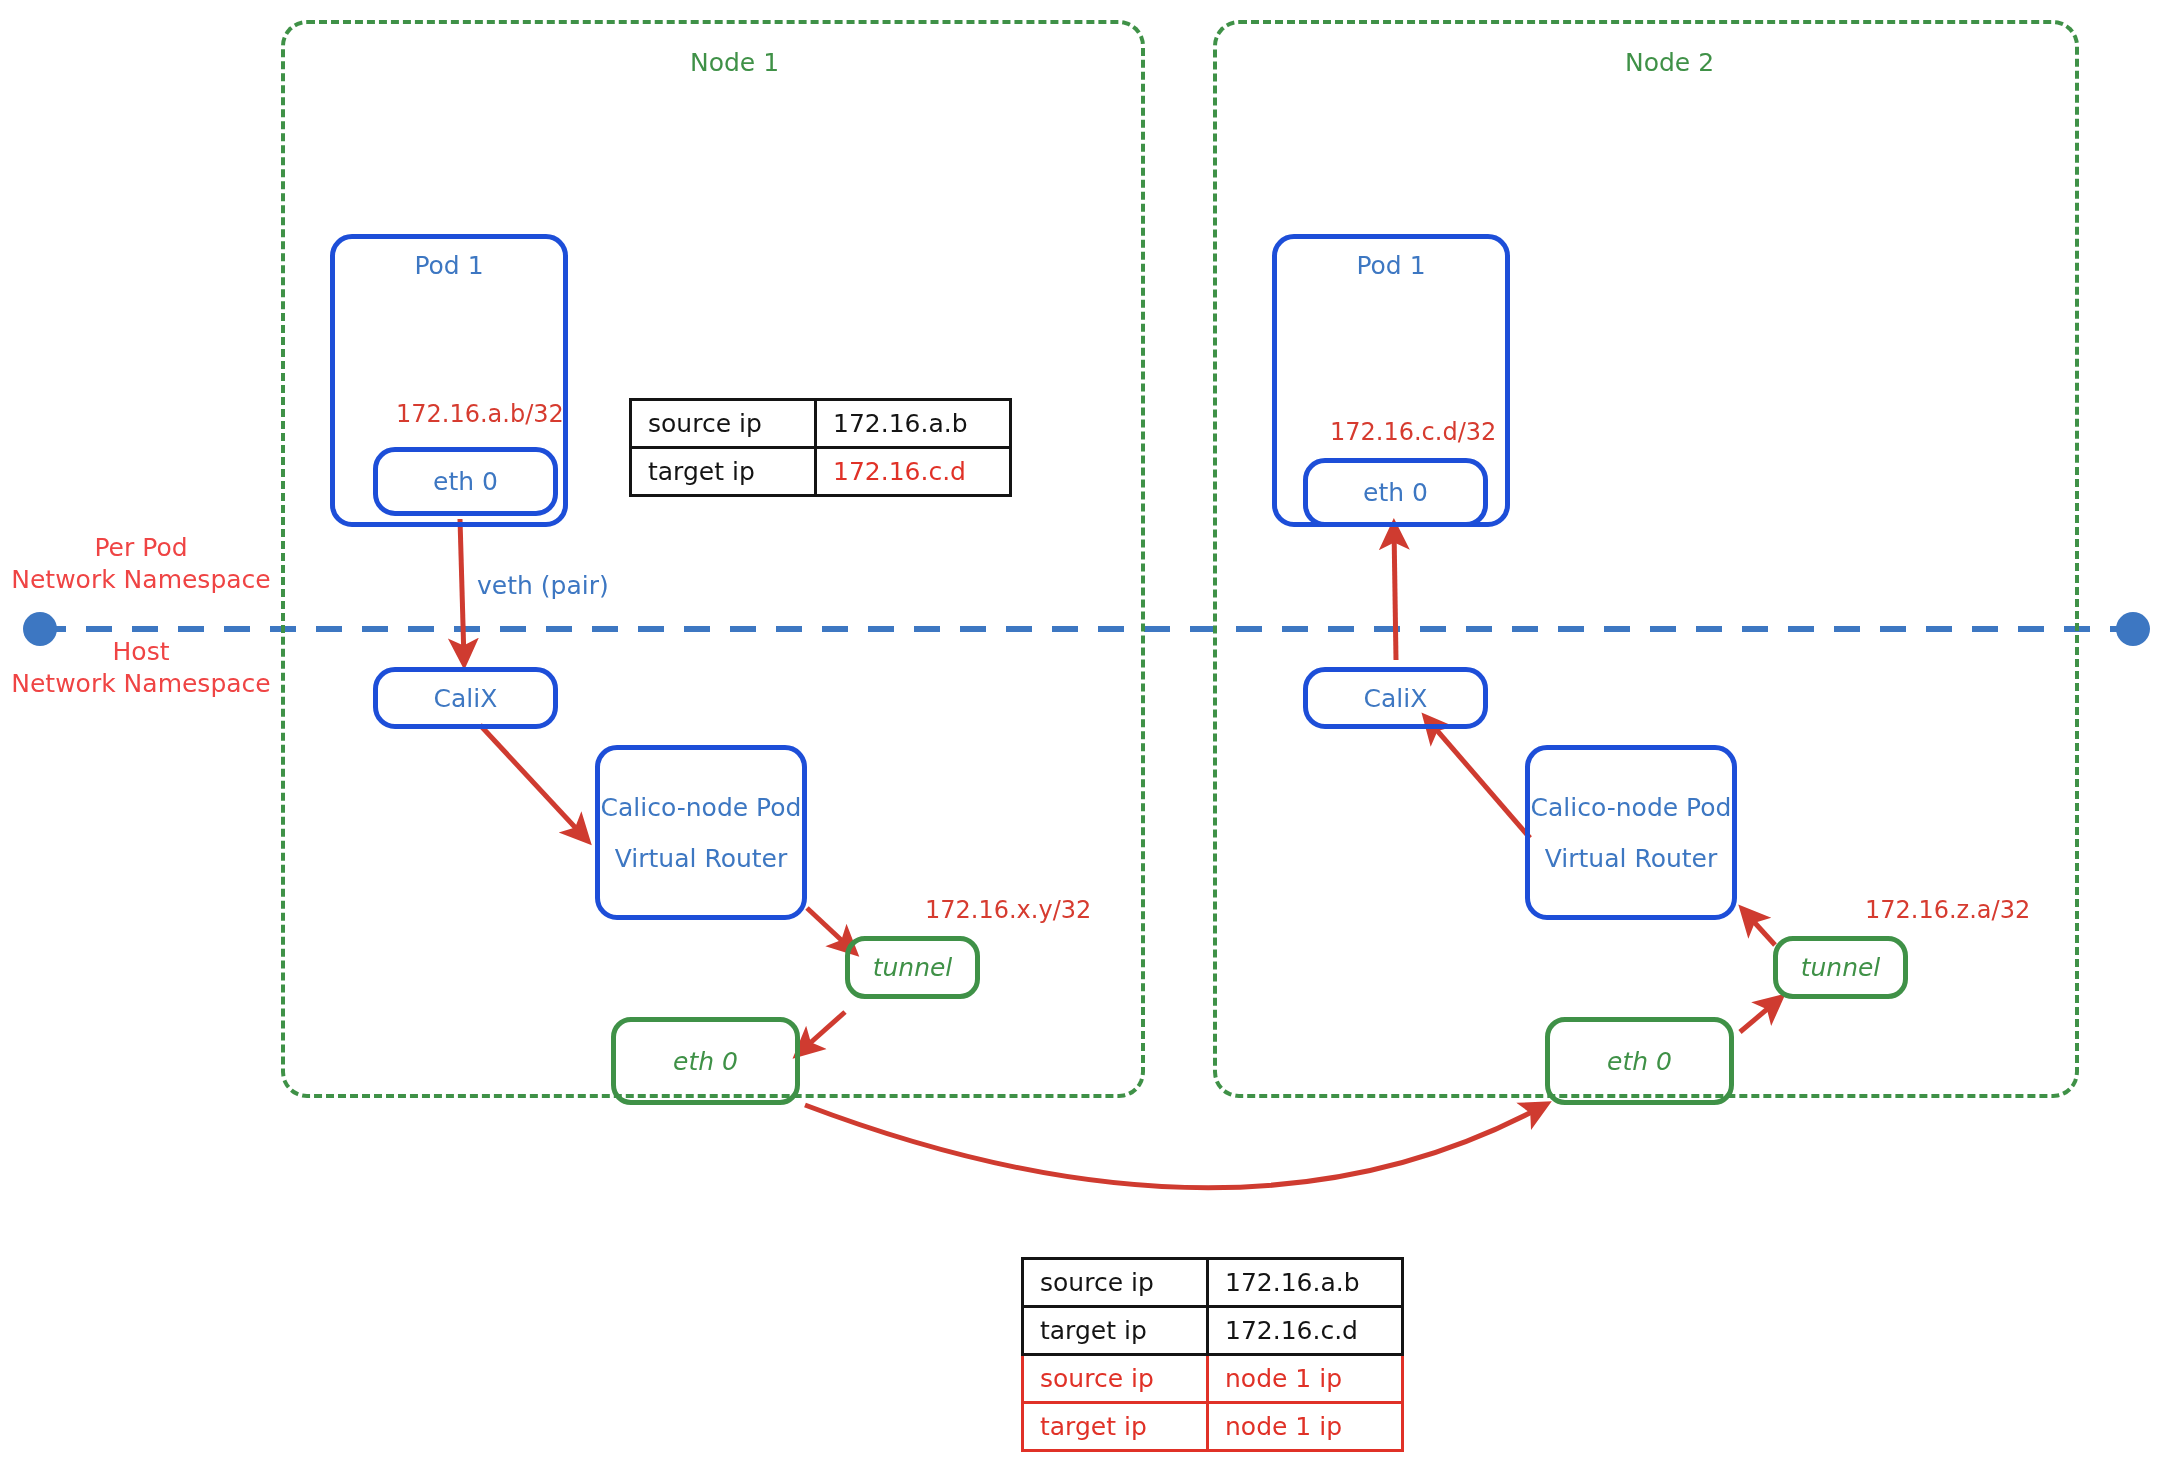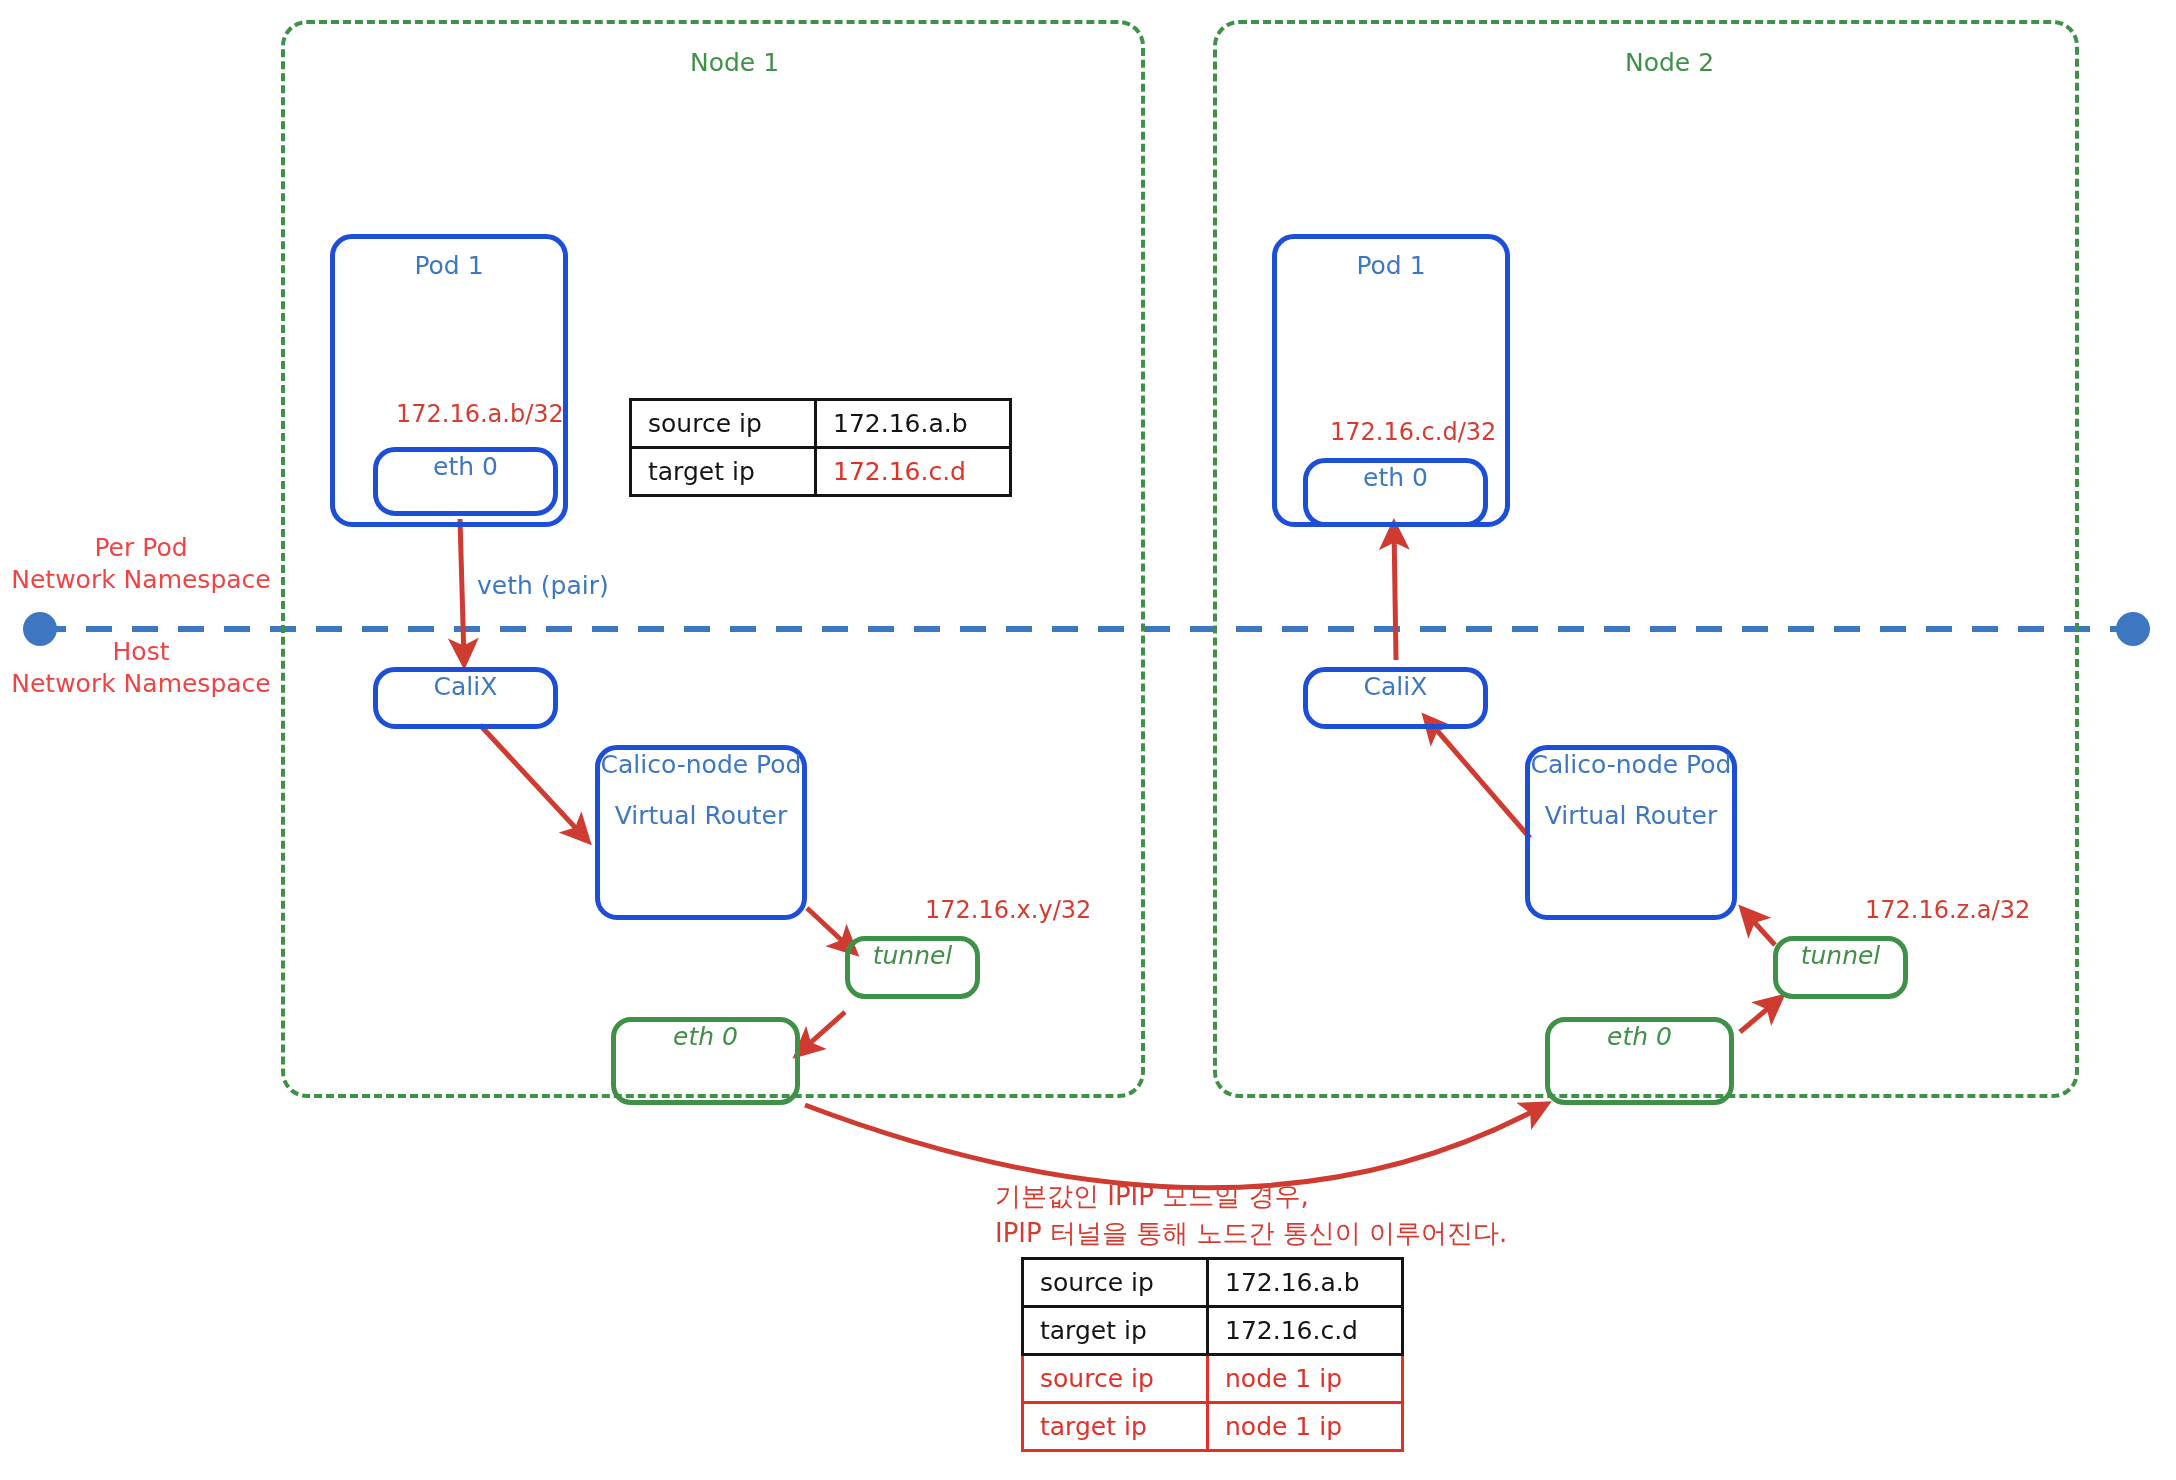--- a/index.html
+++ b/index.html
@@ -56,20 +56,21 @@
     border-radius: 20px;
     color: #3f9147;
     font-style: italic;
   }
   .box-title {
     font-size: 25px;
     margin-top: 12px;
     white-space: nowrap;
   }
   .box-center {
+    justify-content: center;
   }
   .box-center .box-title { margin-top: 0; }
   .label-red {
     position: absolute;
     color: #d63b2f;
     font-size: 24px;
     white-space: nowrap;
   }
   .label-blue {
     position: absolute;
@@ -211,22 +212,20 @@
         <td class="t-black cell-key">source ip</td>
         <td class="t-black cell-val">172.16.a.b</td>
       </tr>
       <tr>
         <td class="t-black cell-key">target ip</td>
         <td class="t-black cell-val val-red">172.16.c.d</td>
       </tr>
     </tbody>
   </table>
 
-  <div class="note-korean" style="left:995px; top:1178px;">기본값인 IPIP 모드일 경우,
-IPIP 터널을 통해 노드간 통신이 이루어진다.</div>
 
   <table class="iptable" style="left:1021px; top:1257px;">
     <tbody>
       <tr>
         <td class="t-black cell-key">source ip</td>
         <td class="t-black cell-val">172.16.a.b</td>
       </tr>
       <tr>
         <td class="t-black cell-key">target ip</td>
         <td class="t-black cell-val">172.16.c.d</td>

